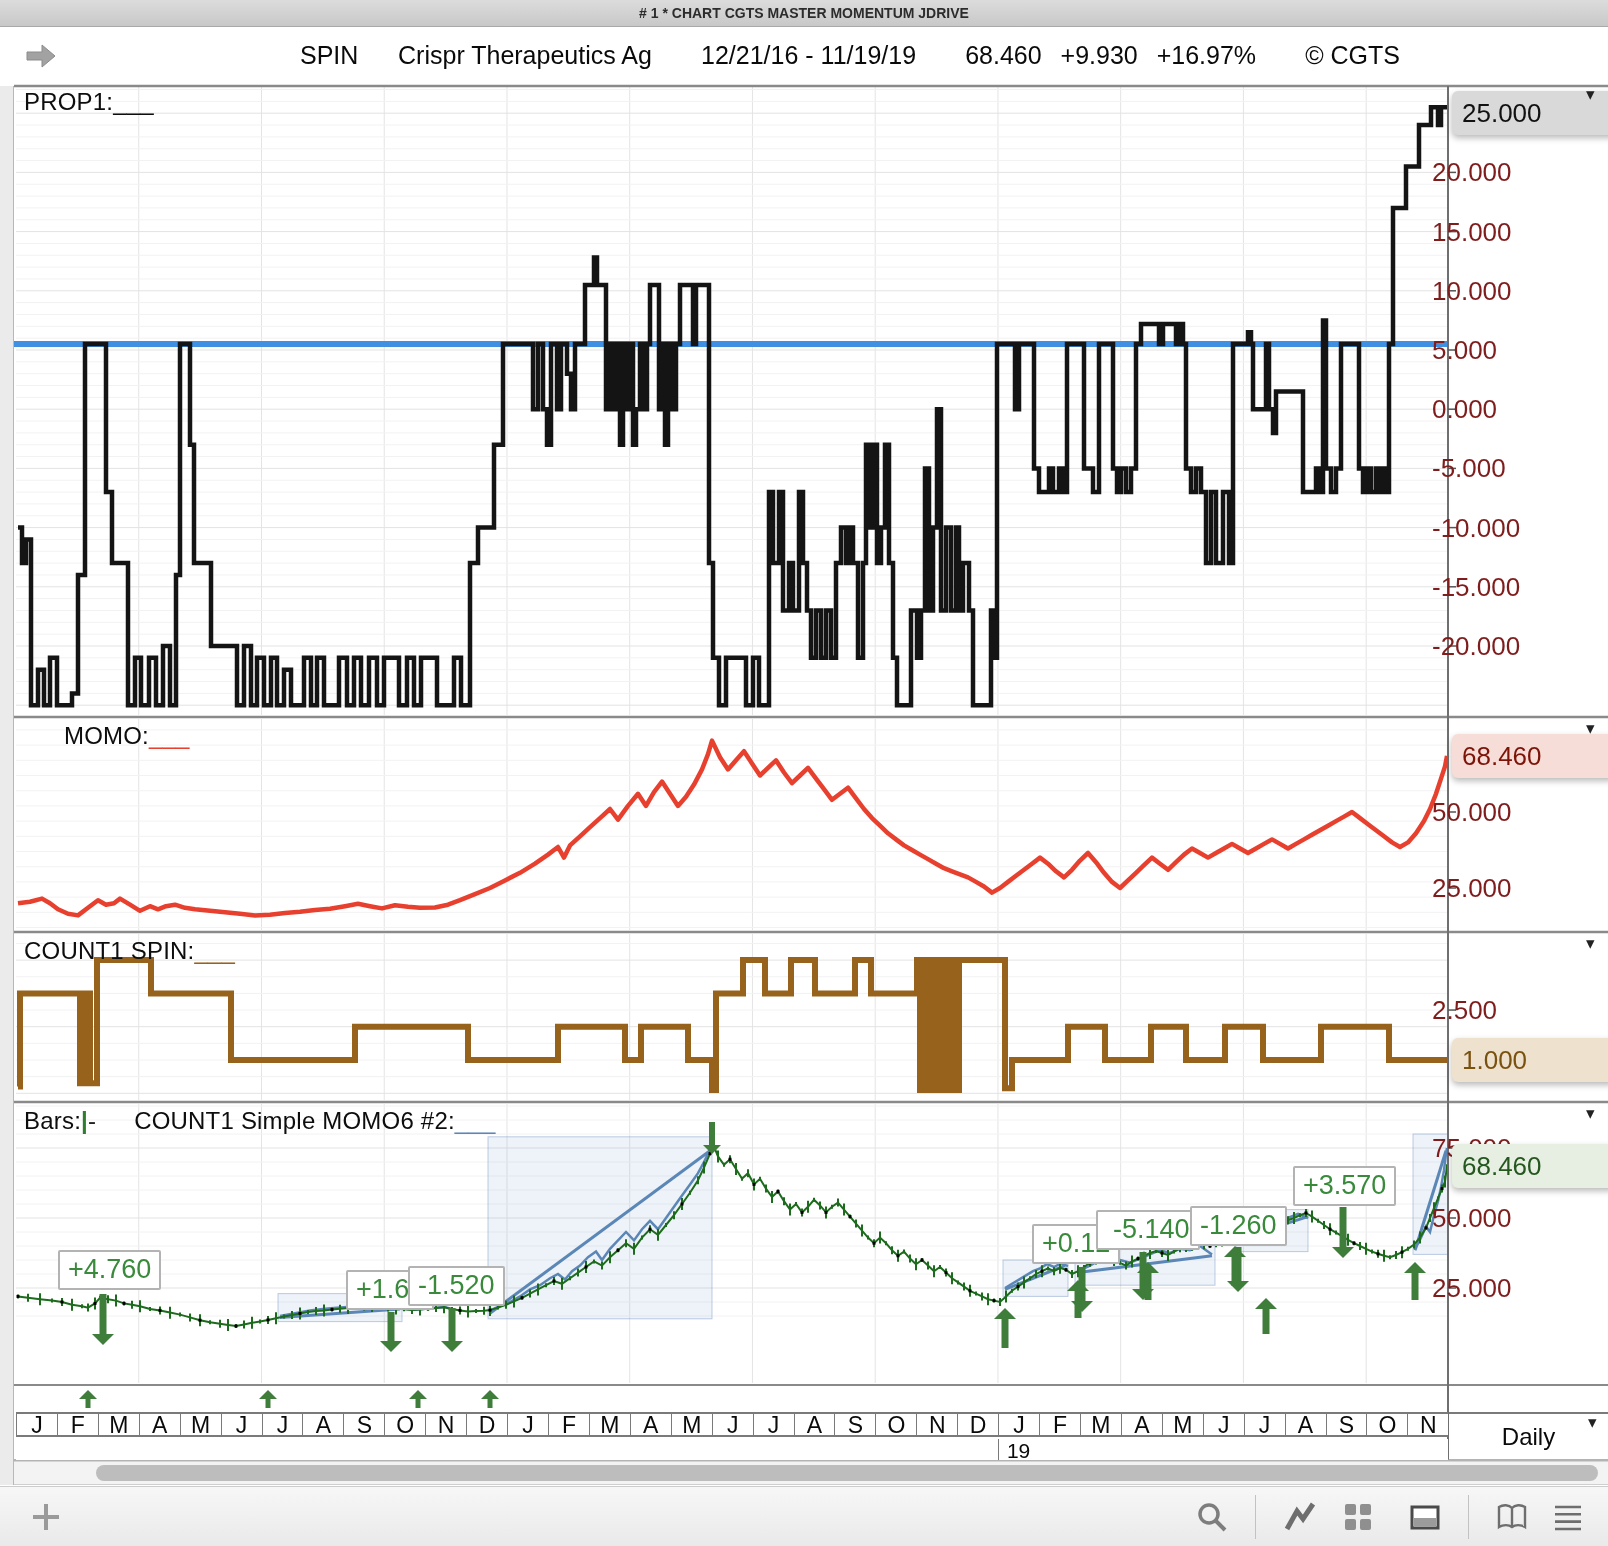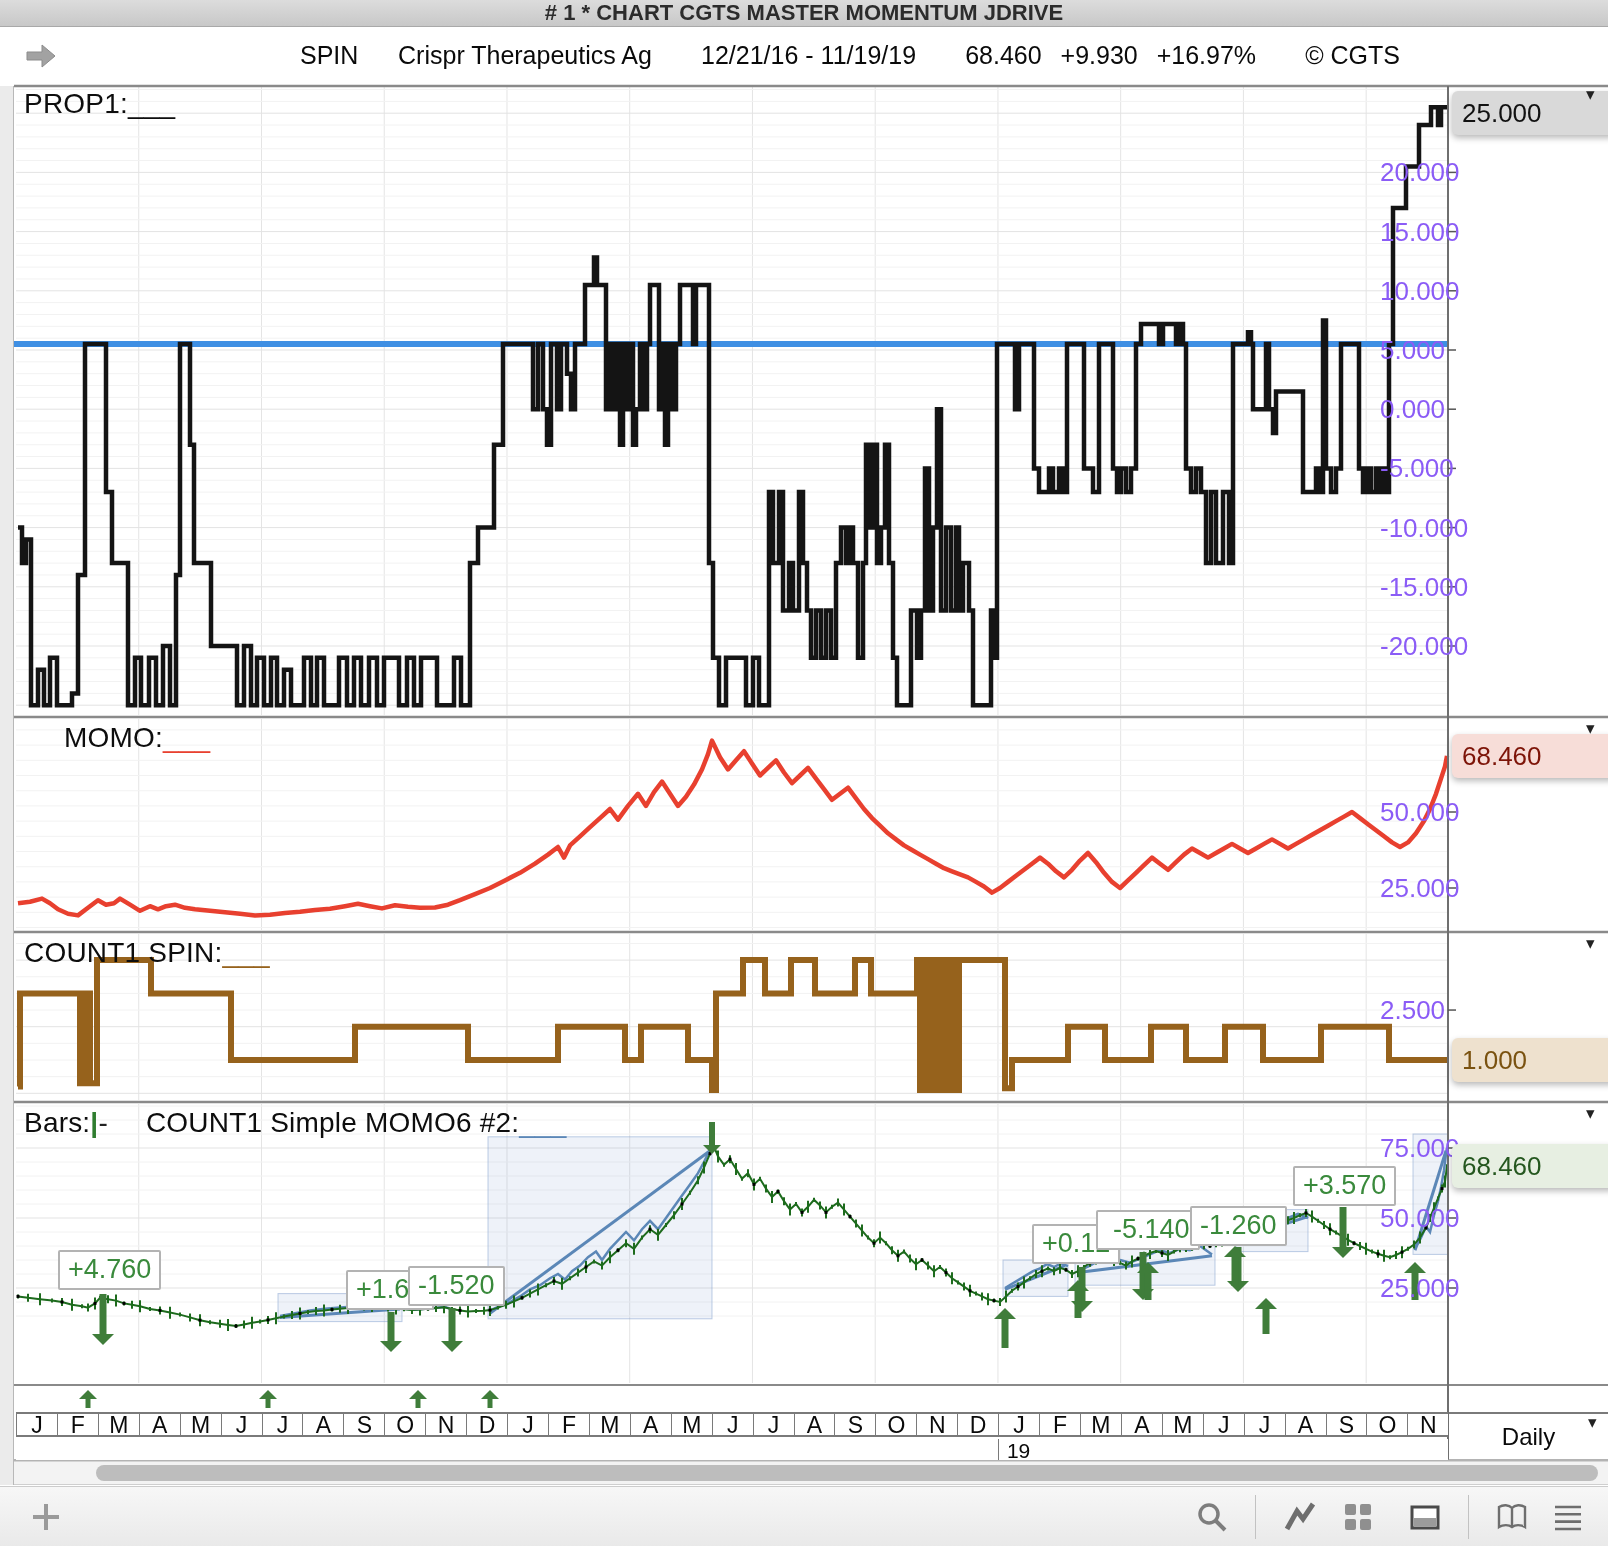--- a/index.html
+++ b/index.html
@@ -1,37 +1,37 @@
 <!DOCTYPE html>
 <html><head>
 <meta charset="utf-8">
 <style>
   html,body{margin:0;padding:0;background:#fff;}
   #app{position:relative;width:1608px;height:1546px;background:#fff;overflow:hidden;
        font-family:"Liberation Sans","DejaVu Sans",sans-serif;-webkit-font-smoothing:antialiased;}
   
   #titlebar{position:absolute;left:0;top:0;width:1608px;height:26px;
     background:linear-gradient(#dcdcdc,#c8c8c8);border-bottom:1px solid #a9a9a9;
-    text-align:center;font-size:22px;font-weight:600;color:#2c2c2c;line-height:26px;}
+    text-align:center;font-size:14px;font-weight:600;color:#2c2c2c;line-height:26px;}
   
   #header{position:absolute;left:0;top:27px;width:1608px;height:57px;background:#fff;}
   #header-arrow{position:absolute;left:24px;top:14px;width:34px;height:30px;}
   #header-row{position:absolute;left:300px;top:0;width:1100px;height:57px;display:flex;
     align-items:center;font-size:25px;color:#0a0a0a;}
   #header-row span{white-space:pre;}
   .hgap-s{width:20px;} .hgap-m{width:42px;} .hgap-l{width:52px;}
   
   #chart-svg{position:absolute;left:0;top:0;width:1608px;height:1546px;z-index:1;}
   
-  .panel-label{position:absolute;left:24px;z-index:3;font-size:28px;color:#0d0d0d;letter-spacing:0.2px;text-align:right;}
+  .panel-label{position:absolute;left:24px;z-index:3;font-size:24px;color:#0d0d0d;letter-spacing:0.2px;text-align:right;}
   .blank-black{color:#0d0d0d;} .blank-red{color:#e8402f;} .blank-brown{color:#96621c;}
   .blank-blue{color:#5b87b7;} .bar-green{color:#2f7d2f;font-weight:bold;} .dash-dark{color:#222;}
   
-  .axis-label{position:absolute;left:1380px;width:140px;height:34px;line-height:34px;
-    font-size:26px;color:#8b5cf6;z-index:3;}
+  .axis-label{position:absolute;left:1432px;width:140px;height:34px;line-height:34px;
+    font-size:26px;color:#7f1d1d;z-index:3;}
   .axis-hl{position:absolute;left:1452px;width:154px;height:44px;line-height:44px;
     padding-left:10px;border-radius:6px;font-size:26px;z-index:3;
     box-shadow:0 3px 6px rgba(0,0,0,0.28);}
   .hl-gray{background:#d9d9d9;color:#111;}
   .hl-red{background:#f7ddd8;color:#7d1408;}
   .hl-tan{background:#eee1ce;color:#7a5210;}
   .hl-green{background:#e7efe2;color:#25571f;}
   .caret{position:absolute;font-size:17px;color:#222;z-index:4;line-height:14px;}
   
   .callout{position:absolute;background:#fff;border:2px solid #b3b3b3;border-radius:2px;

